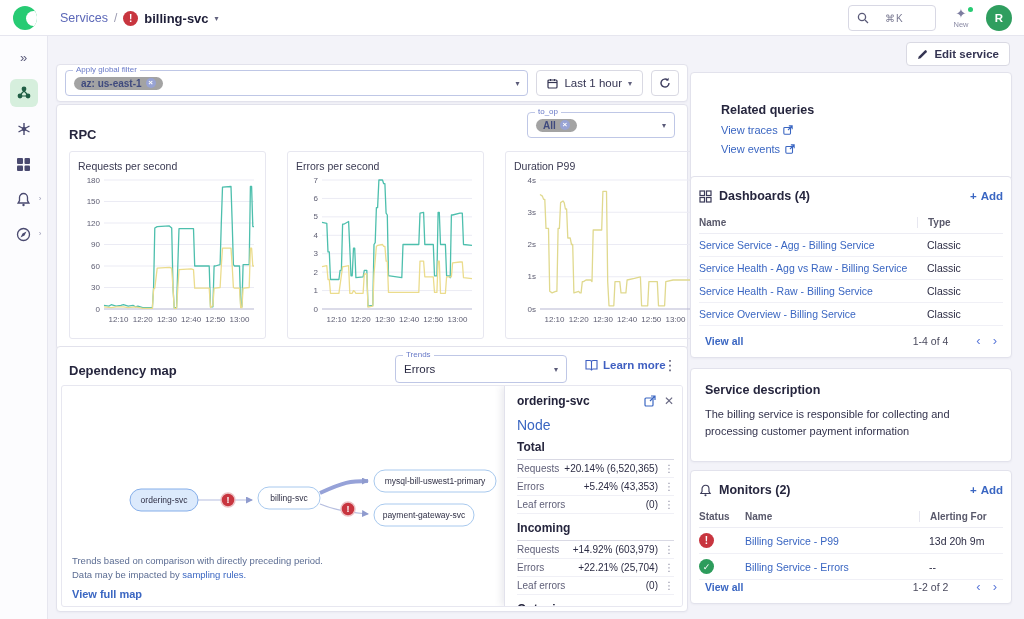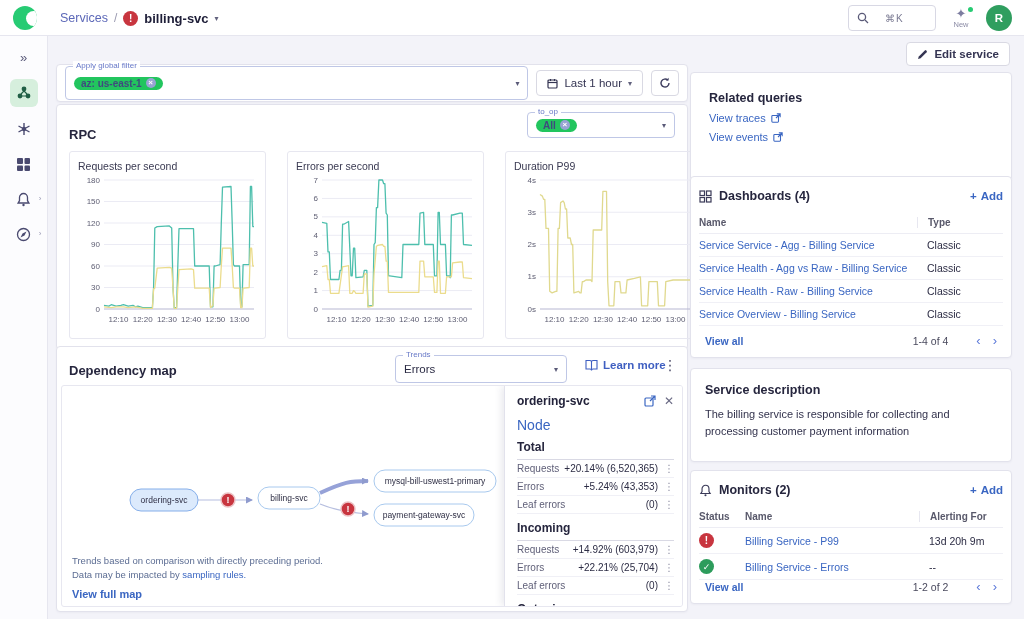--- a/index.html
+++ b/index.html
@@ -49,29 +49,29 @@
 
   .card { position:absolute; background:#fff; border:1px solid #e2e2ec; border-radius:4px;
     box-shadow:0 1px 2px rgba(40,40,80,0.04); }
 
   
   .fsel { position:relative; border:1px solid #bfc7e6; border-radius:4px; background:#fff;
     display:flex; align-items:center; padding:0 8px; }
   .fsel .flabel { position:absolute; top:-6px; left:7px; background:#fff; font-size:8px;
     color:#6879c8; padding:0 3px; }
   .fsel .fcaret { position:absolute; right:8px; color:#5a5a78; font-size:8px; }
-  .chip { display:inline-flex; align-items:center; gap:4px; background:#22c55e; color:#3f4a7e;
+  .chip { display:inline-flex; align-items:center; gap:4px; background:#a3a3a3; color:#3f4a7e;
     border-radius:9px; padding:1px 7px; font-size:10px; font-weight:bold; }
   .chipx { display:inline-block; width:10px; height:10px; border-radius:50%; background:#98a3d4;
     color:#fff; font-size:8px; line-height:10px; text-align:center; }
 
   
   #filter-card { left:56px; top:64px; width:632px; height:38px; display:flex; align-items:center;
     padding:0 8px; gap:8px; }
-  #global-filter { flex:1; height:34px; }
+  #global-filter { flex:1; height:26px; }
   #time-btn { height:26px; font-weight:normal; font-size:11.5px; }
   #refresh-btn { width:28px; height:26px; justify-content:center; padding:0; }
 
   
   #rpc-card { left:56px; top:104px; width:632px; height:246px; }
   .sec-title { font-size:13px; font-weight:bold; color:#26263e; }
   #rpc-title { position:absolute; left:12px; top:22px; }
   #toop-sel { position:absolute; right:12px; top:7px; width:148px; height:26px; }
   #charts-row { position:absolute; left:12px; right:12px; top:46px; bottom:10px; display:flex; gap:21px; }
   .chart-box { flex:1; border:1px solid #e7e7f0; border-radius:3px; padding:8px 6px 0 8px; }
@@ -100,21 +100,21 @@
   .np-sec { font-size:12px; font-weight:bold; color:#26263e; margin-top:7px; padding-bottom:5px;
     border-bottom:1px solid #d9d9e4; }
   .np-row { display:flex; align-items:center; height:18px; border-bottom:1px solid #f0f0f6; font-size:10px; }
   .np-row .lab { flex:1; color:#5f5f78; }
   .np-row .val { color:#2c2c44; }
   .np-row .kebab { color:#8a8aa0; margin-left:6px; font-size:10px; }
   .np-x { color:#6a6a84; font-size:12px; margin-left:8px; }
 
   
   .rc-title { font-size:12.5px; font-weight:bold; color:#26263e; }
-  #related-card { left:690px; top:72px; width:322px; height:109px; padding:18px; }
+  #related-card { left:690px; top:72px; width:322px; height:109px; padding:30px; }
   #related-card .rlink { display:flex; align-items:center; gap:5px; font-size:11px; color:#3a66c2; margin-top:7px; }
   #related-card .rlink:first-of-type { margin-top:12px; }
 
   .tbl-card { padding:12px 8px; }
   .tbl-head { display:flex; align-items:center; }
   .tbl-head .left { display:flex; align-items:center; gap:7px; flex:1; }
   .add-btn { color:#3a66c2; font-size:11.5px; font-weight:bold; display:flex; gap:4px; align-items:center; }
   .cols { display:flex; font-size:10px; font-weight:bold; color:#59596b; padding:6px 0 5px 0;
     border-bottom:1px solid #ededf4; margin-top:8px; }
   .trow { display:flex; align-items:center; border-bottom:1px solid #f0f0f6; font-size:10.5px; }

